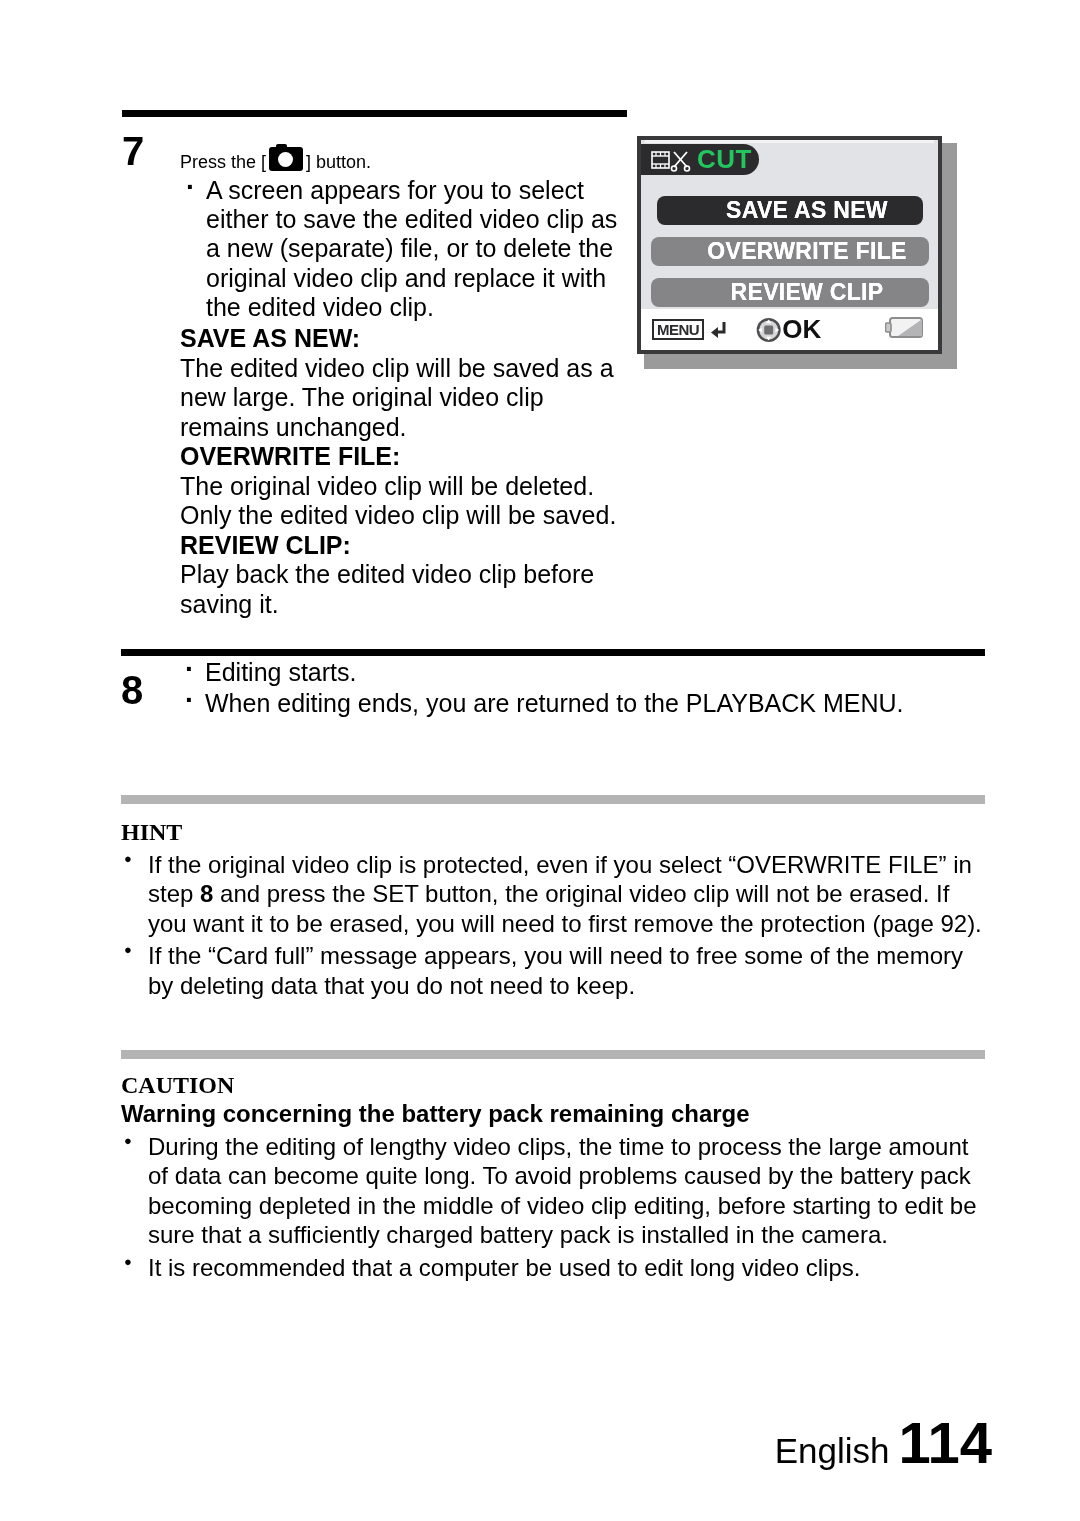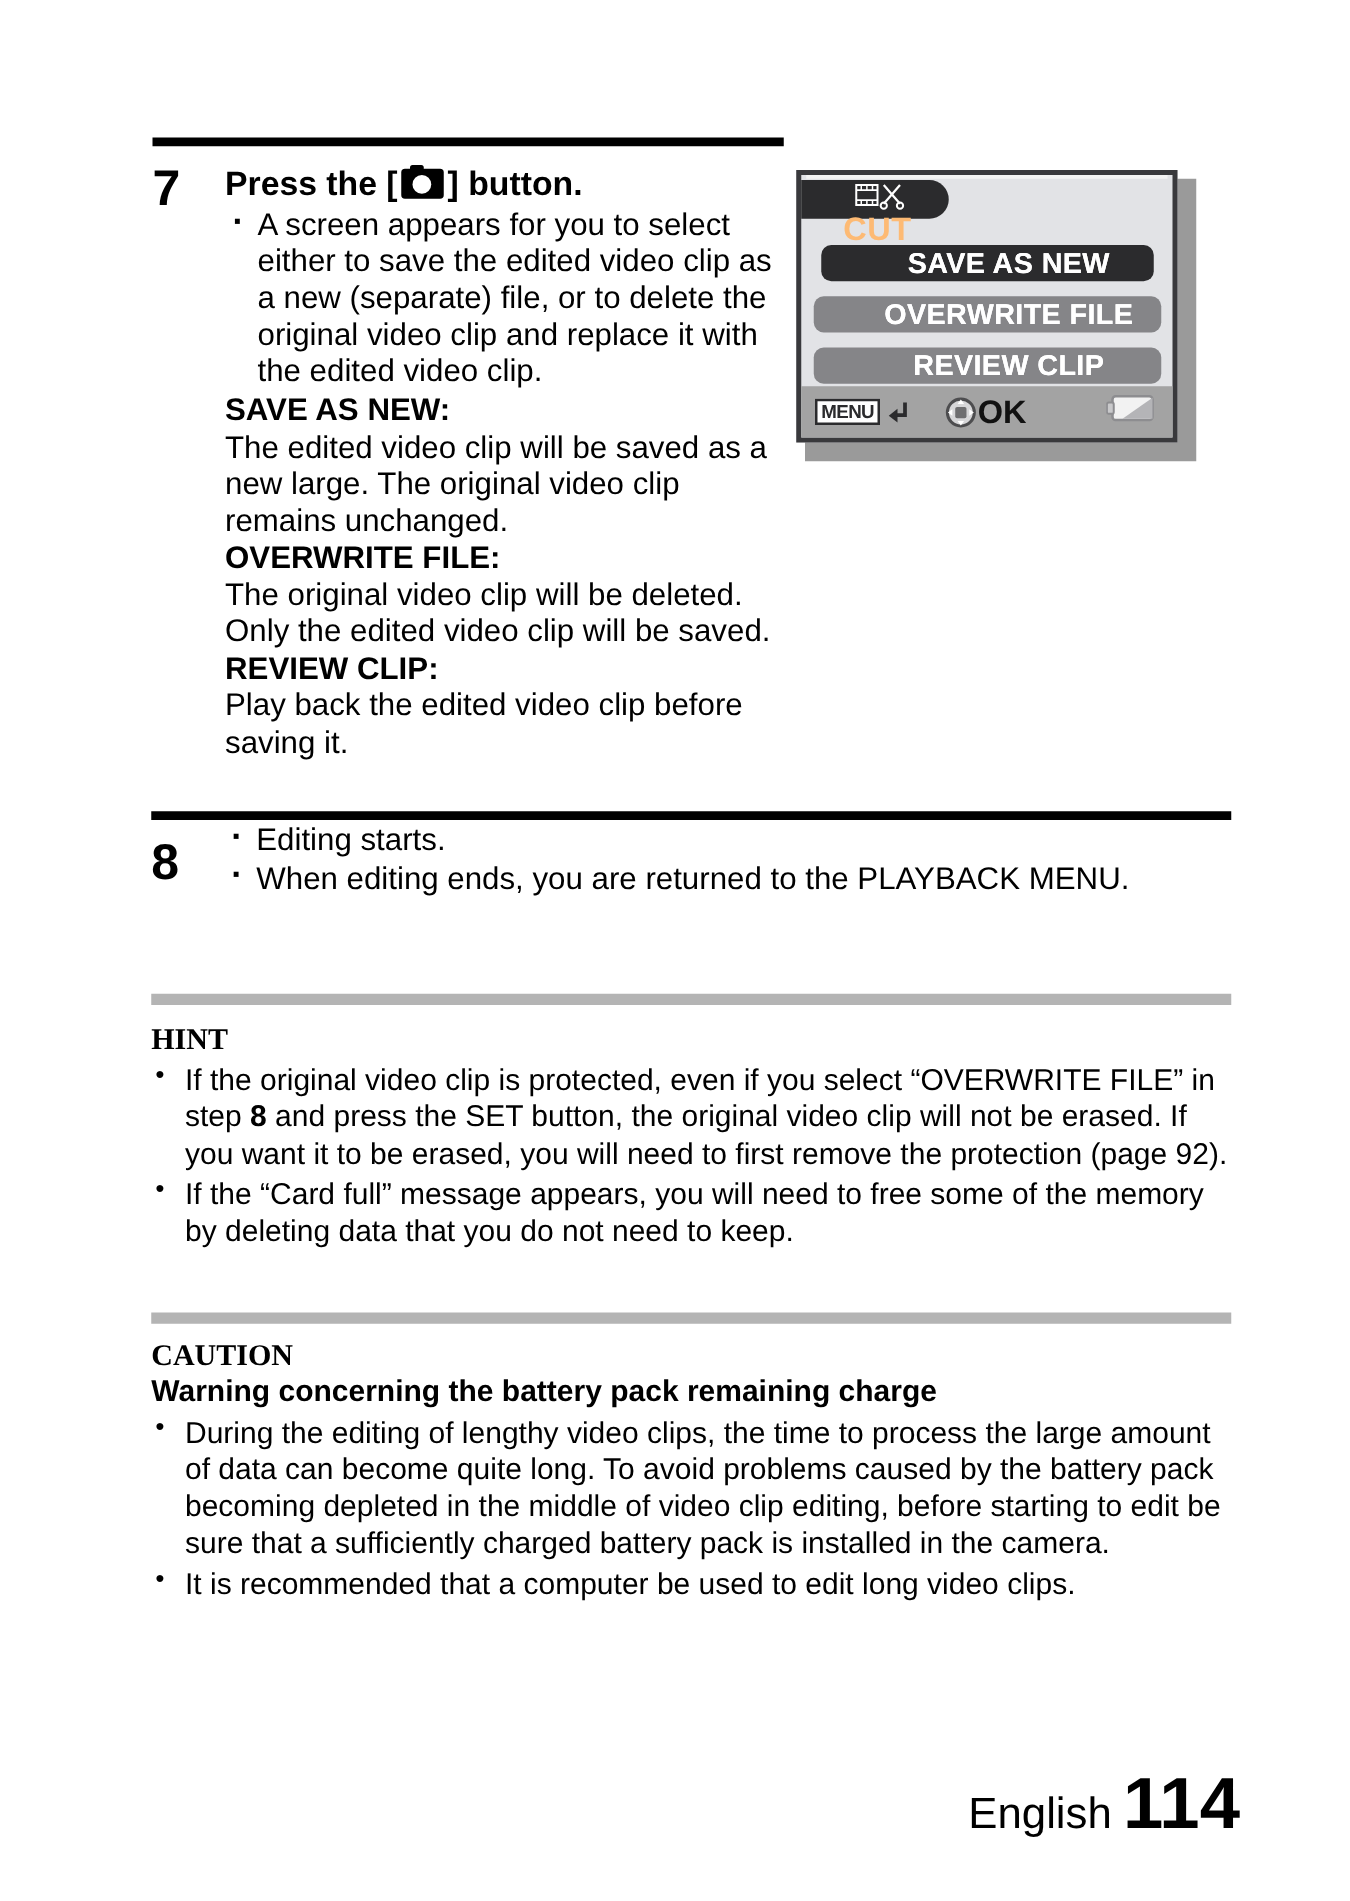--- a/index.html
+++ b/index.html
@@ -42,24 +42,24 @@
     top: 14px;
     font-size: 40px;
     font-weight: bold;
     line-height: 1;
     letter-spacing: -1px;
   }
   .step-body {
     padding-left: 58px;
   }
   .step-title {
-    font-size: 27px;
-    font-weight: bold;
+    font-size: 18px;
+    font-weight: normal;
     line-height: 1.22;
-    padding-top: 14px;
+    padding-top: 30px;
   }
 
   .bullets {
     list-style: none;
     margin: 0;
     padding: 0;
   }
   .bullets li {
     position: relative;
     padding-left: 26px;
@@ -183,24 +183,23 @@
     background: #f3f3f3;
   }
   .lcd-titlebar {
     position: absolute;
     left: 0px;
     top: 4px;
     width: 118px;
     height: 31px;
     background: #2b2b2d;
     border-radius: 0 16px 16px 0;
-    color: #fdba74;
+    color: #22c55e;
     display: flex;
     align-items: center;
-    flex-direction: column;
   }
   .lcd-title-text {
     font-size: 26px;
     font-weight: bold;
     letter-spacing: 0.5px;
     margin-left: 4px;
   }
   .cut-icon {
     position: relative;
     width: 42px;
@@ -229,21 +228,21 @@
     padding-left: 35px;
   }
   .opt.sel { background: #2b2b2d; width: 231px; }
   .opt.unsel { background: #858588; width: 243px; }
 
   .lcd-statusbar {
     position: absolute;
     left: 0; right: 0;
     bottom: 0;
     height: 41px;
-    background: #a3a3a3;
+    background: #ffffff;
     display: flex;
     align-items: center;
   }
   .menu-badge {
     margin-left: 11px;
     display: flex;
     align-items: center;
   }
   .menu-box {
     border: 2px solid #2b2b2d;

